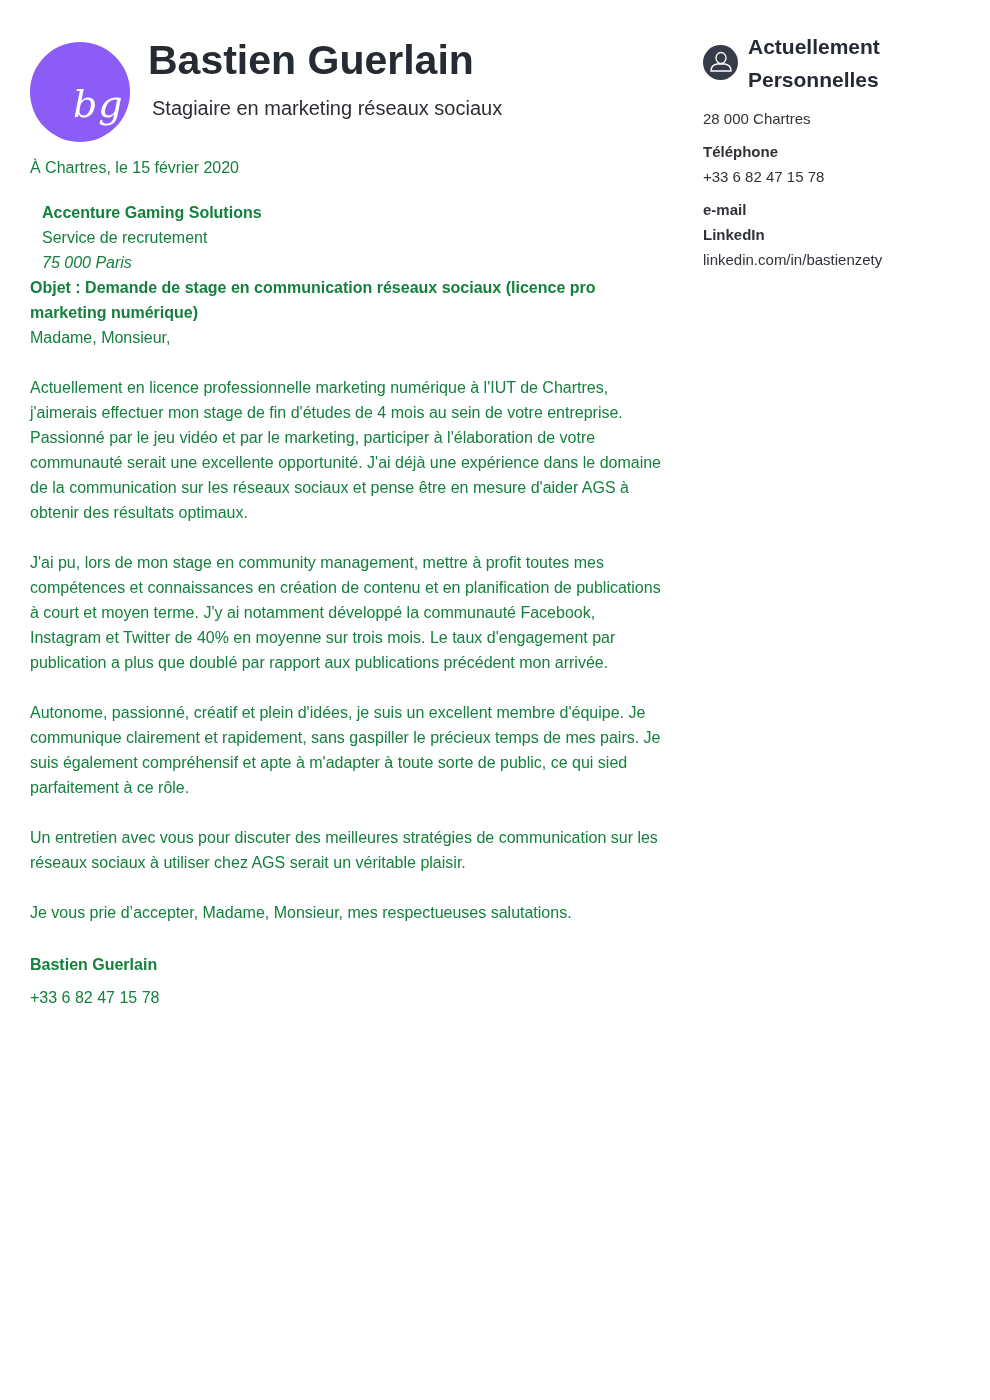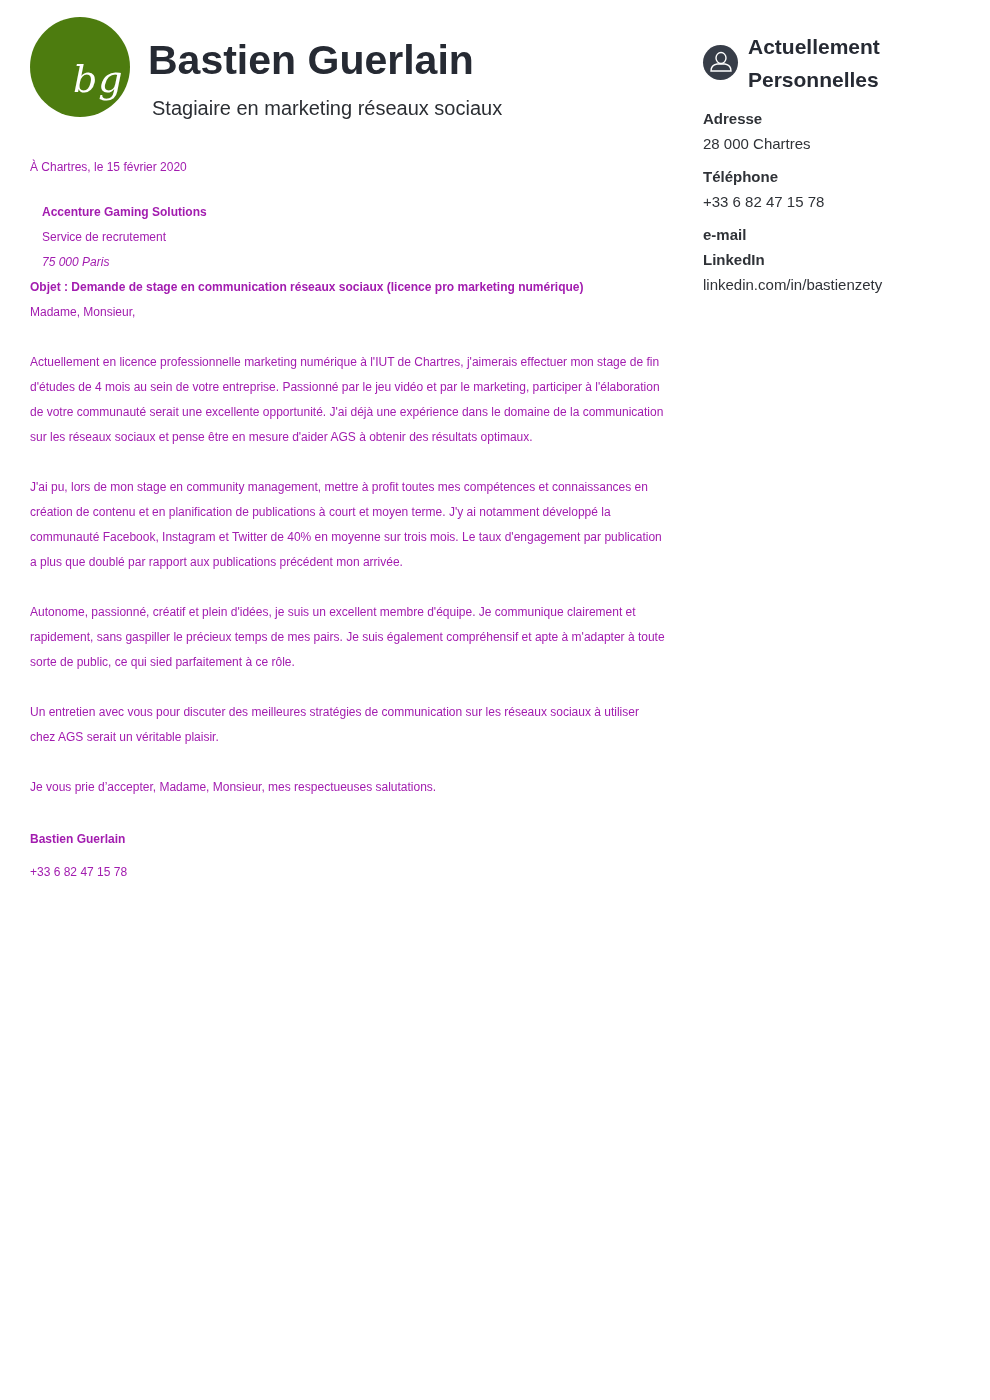--- a/index.html
+++ b/index.html
@@ -1,37 +1,37 @@
 <!DOCTYPE html>
 <html><head>
 <meta charset="utf-8">
 <style>
   html, body { margin: 0; padding: 0; background: #ffffff; }
   body {
     width: 990px; height: 1400px; position: relative; overflow: hidden;
     font-family: "Liberation Sans", sans-serif; color: #2b2e33;
   }
   .avatar {
-    position: absolute; left: 30px; top: 17px; width: 100px; height: 100px;
-    border-radius: 50%; background: #4d7c0f;
+    position: absolute; left: 30px; top: 42px; width: 100px; height: 100px;
+    border-radius: 50%; background: #8b5cf6;
   }
   .avatar span {
     position: absolute; left: 43px; top: 40px; color: #fff;
     font-family: "DejaVu Serif", serif; font-style: italic; font-size: 38px;
     letter-spacing: 1px;
   }
   .name {
     position: absolute; left: 148px; top: 36px; margin: 0;
     font-size: 41px; font-weight: bold; color: #262a33; line-height: 48px;
   }
   .jobtitle {
     position: absolute; left: 148px; top: 90px; margin: 4px;
     font-size: 20px; color: #2b2e33; line-height: 28px;
   }
-  .main { position: absolute; left: 30px; top: 155px; width: 635px; font-size: 12px; line-height: 25px; color: #a21caf; }
+  .main { position: absolute; left: 30px; top: 155px; width: 635px; font-size: 16px; line-height: 25px; color: #15803d; }
   .main p { margin: 0; }
   .b { font-weight: bold; }
   .i { font-style: italic; }
   .date { margin-top: 0; }
   .recipient { margin-top: 20px; margin-left: 12px; }
   .subject { margin-top: 25px; }
   .salutation { margin-top: 70px; }
   .para { margin-top: 25px !important; }
   .sig { margin-top: 27px !important; }
   .sig-phone { margin-top: 8px !important; }
@@ -82,21 +82,20 @@
     <svg width="22" height="22" viewBox="0 0 22 22">
       <ellipse cx="11" cy="7" rx="5" ry="5.5" fill="none" stroke="#ffffff" stroke-width="1.4"></ellipse>
       <path d="M1 20 Q1 14 7 13 L15 13 Q21 14 21 20 Z" fill="none" stroke="#ffffff" stroke-width="1.4"></path>
     </svg>
   </div>
   <h2 class="side-title">
     <span>Actuellement</span><br>
     <span>Personnelles</span>
   </h2>
   <div class="info">
-    <div class="lbl">Adresse</div>
     <div class="val">28 000 Chartres</div>
     <div class="lbl">Téléphone</div>
     <div class="val">+33 6 82 47 15 78</div>
     <div class="lbl">e-mail</div>
     <div class="lbl">LinkedIn</div>
     <div class="val">linkedin.com/in/bastienzety</div>
   </div>
 </div>
 
 </body></html>

